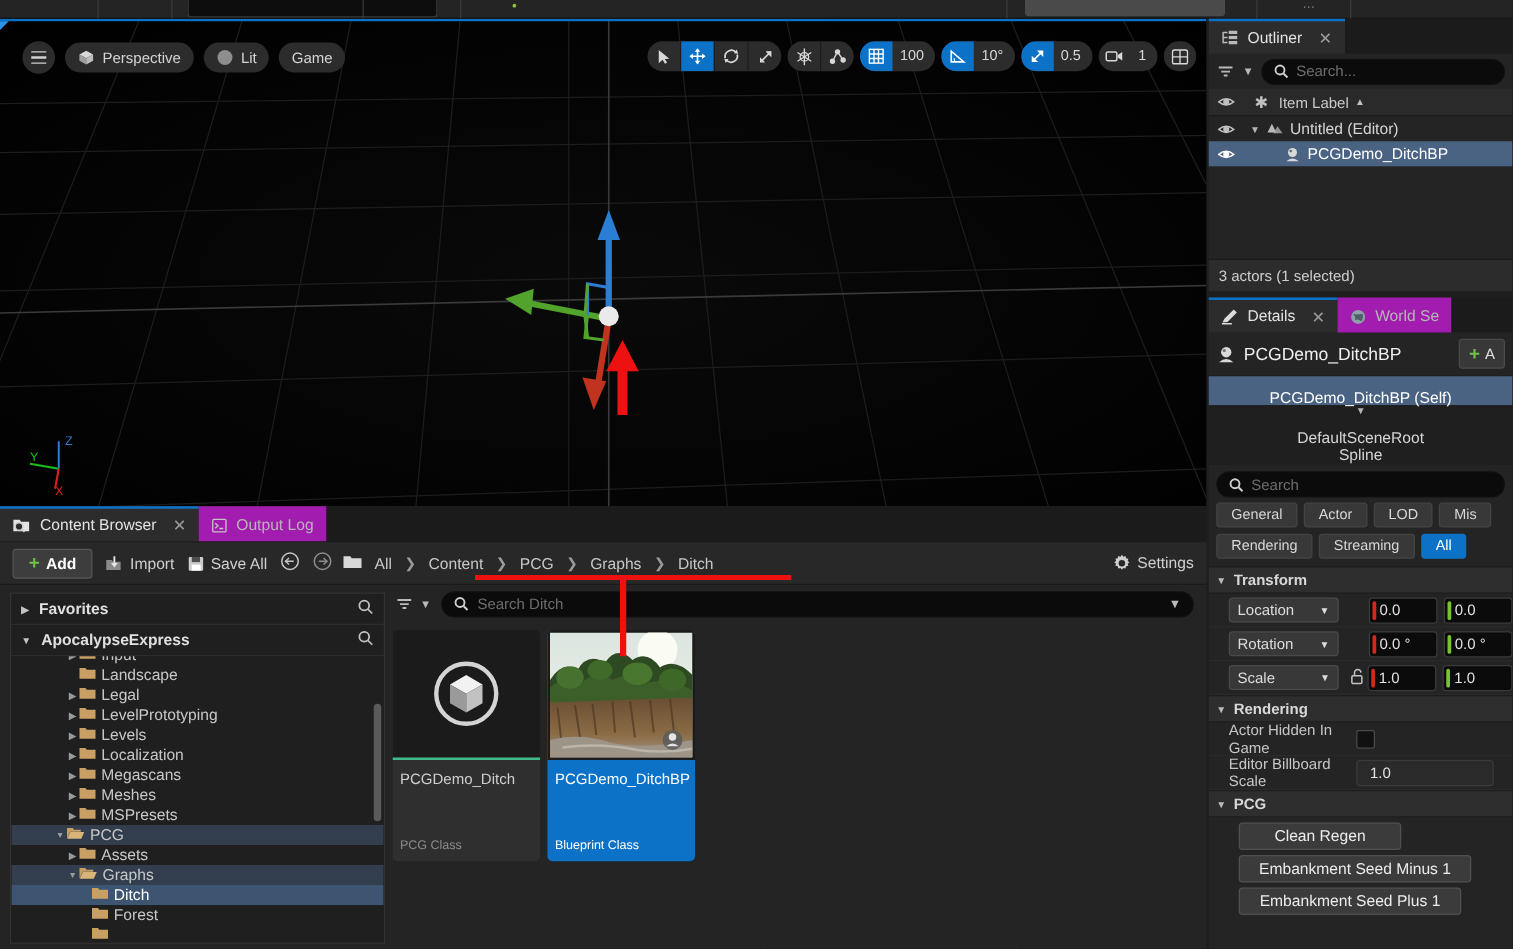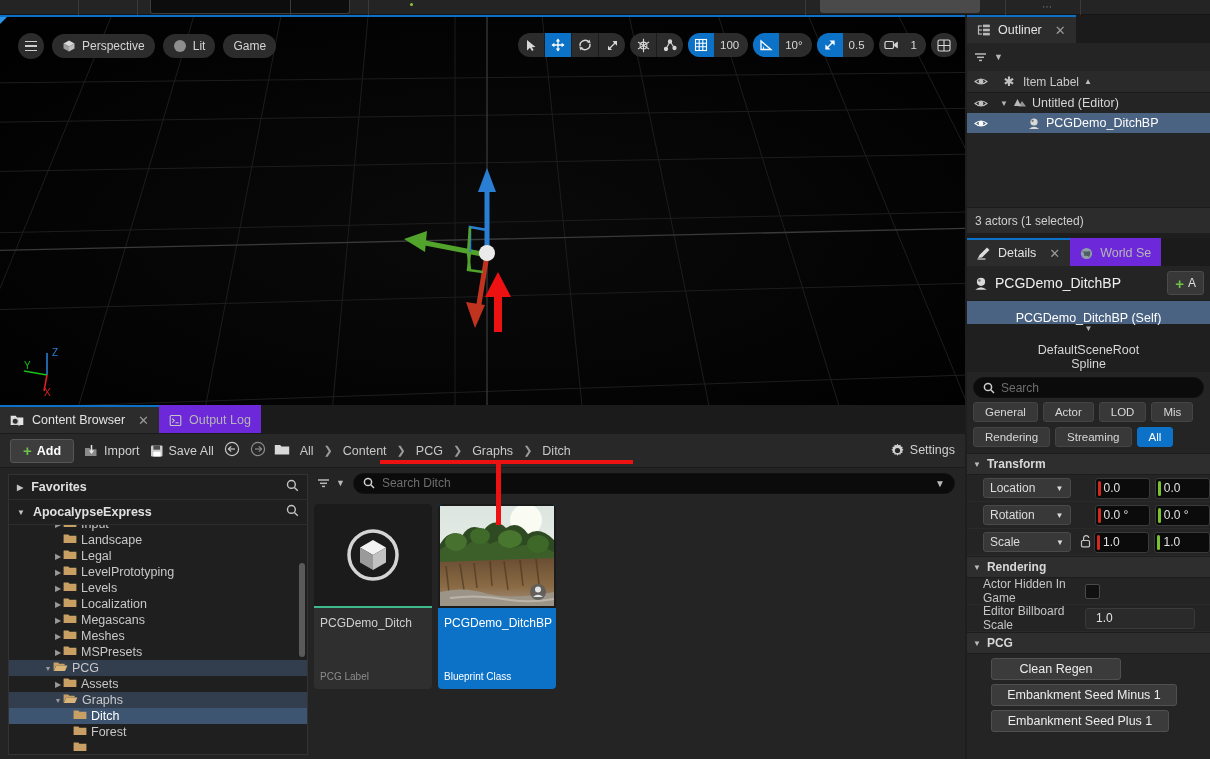--- a/index.html
+++ b/index.html
@@ -46,21 +46,21 @@
     font-size: 11.5px; color: #d8d8d8; cursor: pointer; }
   .gsep { width: 1px; height: 24px; background: #1c1c1c; }
 
   .axis-ind { position: absolute; left: 14px; bottom: 6px; width: 60px; height: 56px; }
 
   
   .panel-tabbar { background: #1b1b1b; height: 28px; display: flex; align-items: flex-end; }
   .ptab { height: 28px; display: flex; align-items: center; gap: 7px; padding: 0 10px;
     background: #2c2c2c; font-size: 12.5px; color: #e3e3e3; cursor: pointer;
     border-top: 2px solid #0c72c8; }
-  .ptab.inactive { background: #6d28d9; border-top: 2px solid transparent; color: #b6b6b6; }
+  .ptab.inactive { background: #a21caf; border-top: 2px solid transparent; color: #b6b6b6; }
   .ptab .x { color: #9a9a9a; font-size: 13px; margin-left: 6px; }
 
   .outliner { position: absolute; left: 967px; top: 15px; width: 243px; height: 218px;
     background: #242424; }
   .ol-searchrow { display: flex; align-items: center; gap: 6px; height: 28px; padding: 0 6px; background:#242424;}
   .srch { flex: 1; height: 21px; background: #0b0b0b; border-radius: 11px; display: flex;
     align-items: center; gap: 6px; padding: 0 9px; color: #6e6e6e; font-size: 12px; border:1px solid #111;}
   .ol-head { display: flex; align-items: center; height: 22px; background: #2a2a2a;
     border-bottom: 1px solid #1a1a1a; font-size: 12px; color: #c9c9c9; }
   .ol-head .c1 { width: 28px; display: flex; justify-content: center; }
@@ -388,20 +388,27 @@
       </div>
     </div>
 
     <div class="ol-searchrow">
       <svg width="15" height="14" viewBox="0 0 15 14" stroke="#b9b9b9" stroke-width="1.5" fill="none">
         <line x1="2" y1="4" x2="13" y2="4"></line>
           <line x1="4" y1="7.3" x2="11" y2="7.3"></line>
           <line x1="6" y1="10.4" x2="9" y2="10.4"></line>
       </svg>
       <span style="color:#b9b9b9;font-size:9px">▼</span>
+      <div class="srch">
+        <svg width="12" height="12" viewBox="0 0 12 12" stroke="#cfcfcf" stroke-width="1.5" fill="none">
+          <circle cx="5" cy="5" r="3.6"></circle>
+            <line x1="7.8" y1="7.8" x2="11" y2="11"></line>
+        </svg>
+        <span>Search...</span>
+      </div>
     </div>
 
     <div class="ol-head">
       <div class="c1">
         <svg width="14" height="11" viewBox="0 0 14 11" stroke="#c0c0c0" stroke-width="1.1" fill="none">
           <path d="M 1 5.5 Q 7 0.5 13 5.5 Q 7 10.5 1 5.5 Z"></path>
             <circle cx="7" cy="5.5" r="1.9" fill="#c0c0c0"></circle>
         </svg>
       </div>
       <div class="c2" style="color:#c0c0c0;font-size:13px">✱</div>
@@ -882,21 +889,21 @@
             <div class="thumb">
               <svg width="60" height="60" viewBox="0 0 60 60">
                 <circle cx="30" cy="30" r="24" fill="none" stroke="#d4d4d4" stroke-width="3.5"></circle>
                 <polygon points="30,15 43,22.5 30,30 17,22.5" fill="#f2f2f2"></polygon>
                 <polygon points="17,22.5 30,30 30,45 17,37.5" fill="#9a9a9a"></polygon>
                 <polygon points="43,22.5 30,30 30,45 43,37.5" fill="#c2c2c2"></polygon>
               </svg>
             </div>
             <div class="greenline"></div>
             <div class="tname">PCGDemo_Ditch</div>
-            <div class="ttype">PCG Label</div>
+            <div class="ttype">PCG Class</div>
           </div>
 
           <div class="tile selected">
             <div class="thumb" style="height:104px;padding:2px">
               <svg width="114" height="100" viewBox="0 0 114 100" preserveAspectRatio="none">
                 <defs>
                   <linearGradient id="sky" x1="0" y1="0" x2="0" y2="1">
                     <stop offset="0%" stop-color="#dce5e0"></stop>
                       <stop offset="100%" stop-color="#f3f4ec"></stop>
                   </linearGradient>

